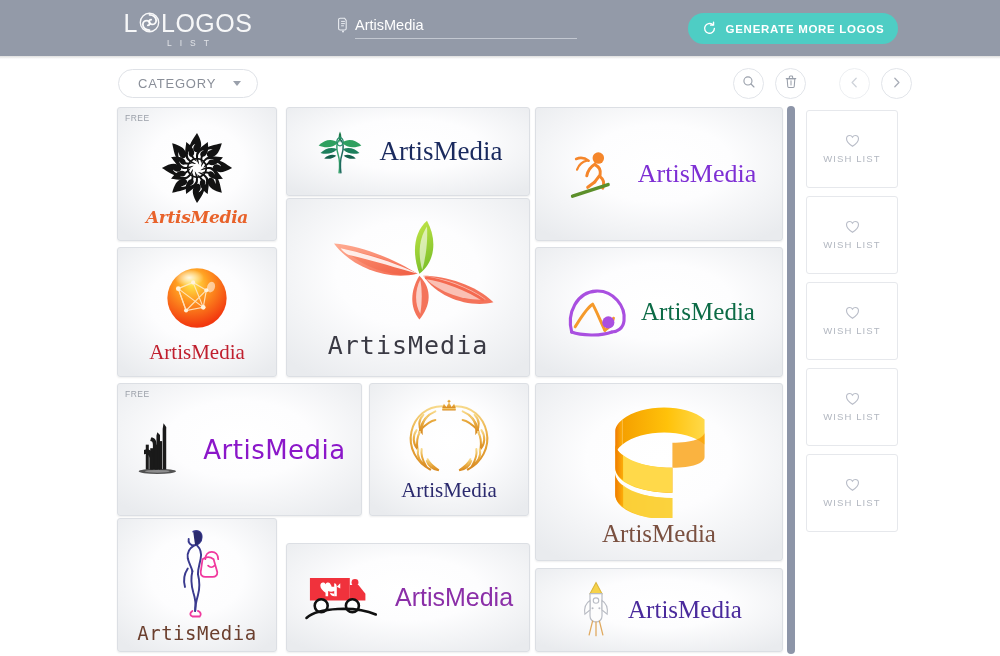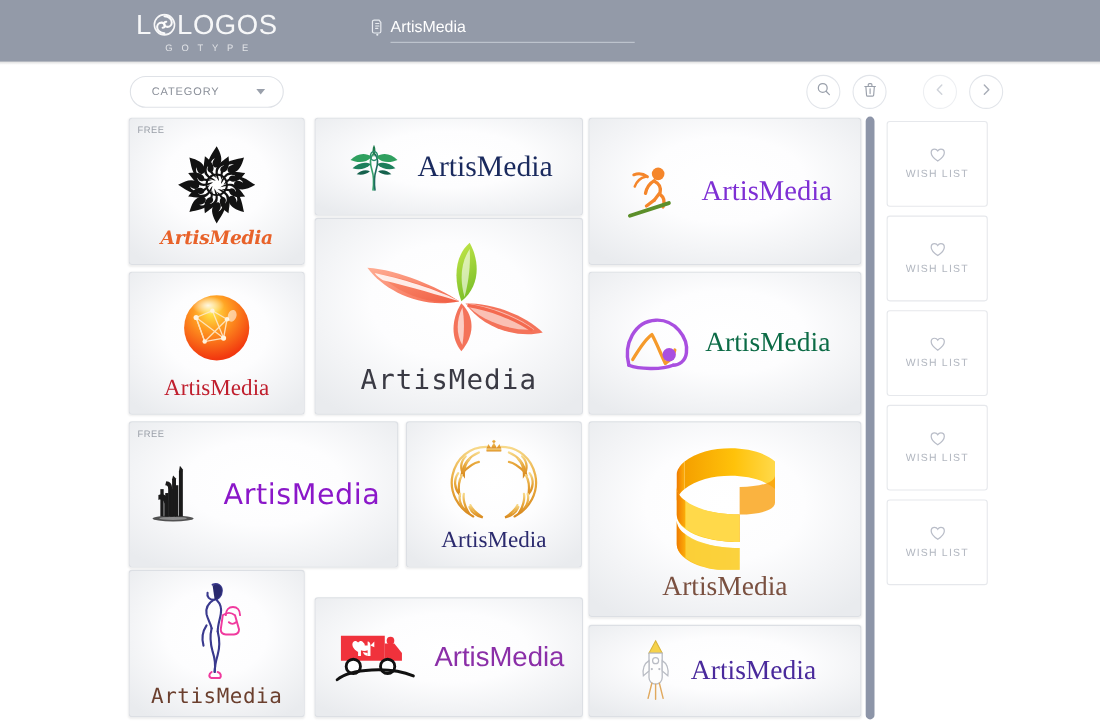--- a/index.html
+++ b/index.html
@@ -64,21 +64,21 @@
   }
 
   
   .toolbar { position:absolute; left:0; top:60px; width:1000px; height:46px; }
   .category-btn {
     position:absolute; left:118px; top:9px; width:140px; height:29px;
     background:#fff; border:1px solid #dfe2e7; border-radius:15px;
     display:flex; align-items:center; cursor:pointer;
   }
   .category-label {
-    color:#8a8f99; font-size:10px; letter-spacing:.8px; margin-left:19px; flex:1;
+    color:#8a8f99; font-size:13px; letter-spacing:.8px; margin-left:19px; flex:1;
   }
   .caret { margin-right:16px; width:0;height:0;
     border-left:4.5px solid transparent; border-right:4.5px solid transparent;
     border-top:5px solid #9aa0ab; }
 
   .tool-icons { position:absolute; right:88px; top:8px; display:flex; align-items:center; gap:11px;}
   .circle-btn {
     width:31px; height:31px; border-radius:50%;
     border:1px solid #e2e5ea; background:#fff;
     display:flex; align-items:center; justify-content:center; cursor:pointer;
@@ -143,34 +143,43 @@
           <span class="brand-l">L</span>
           <span class="brand-swirl">
             <svg width="21" height="21" viewBox="0 0 24 24">
               <circle cx="12" cy="12" r="10.5" fill="none" stroke="#ffffff" stroke-width="1.6" opacity=".92"></circle>
               <path d="M12 3.2c4.6 0 7.6 3 7.6 6.4 0 2.6-2 4.6-4.5 4.6-1.9 0-3.4-1.4-3.4-3.1 0-1.3 1-2.3 2.2-2.3" fill="none" stroke="#ffffff" stroke-width="2.1" stroke-linecap="round" opacity=".95"></path>
               <path d="M12 20.8c-4.6 0-7.6-3-7.6-6.4 0-2.6 2-4.6 4.5-4.6 1.9 0 3.4 1.4 3.4 3.1 0 1.3-1 2.3-2.2 2.3" fill="none" stroke="#ffffff" stroke-width="2.1" stroke-linecap="round" opacity=".95"></path>
             </svg>
           </span>
           <span class="brand-rest">LOGOS</span>
         </div>
-        <div class="brand-bottom">GOTYPE</div>
+        <div class="brand-bottom">LIST</div>
       </div>
 
       <div class="project-field">
         <span class="pencil-ico">
           <svg width="12" height="16" viewBox="0 0 12 16">
             <path d="M3.2 1.2h4.4l1.6 2.2v8.2c0 .8-.7 1.4-1.6 1.4H3.2c-.9 0-1.6-.6-1.6-1.4V2.6c0-.8.7-1.4 1.6-1.4z" fill="none" stroke="#e8ebf0" stroke-width="1.1"></path>
             <path d="M4.5 4.4h3M4.5 6.6h3M4.5 8.8h2" stroke="#e8ebf0" stroke-width="1" stroke-linecap="round"></path>
             <circle cx="6" cy="14.6" r="1" fill="#e8ebf0"></circle>
           </svg>
         </span>
         <div class="project-name">ArtisMedia</div>
       </div>
 
+      <div class="gen-btn">
+        <span class="refresh-ico">
+          <svg width="15" height="15" viewBox="0 0 16 16">
+            <path d="M13.2 8A5.2 5.2 0 1 1 11.3 3.9" fill="none" stroke="#ffffff" stroke-width="1.5" stroke-linecap="round"></path>
+            <path d="M12.3 1.3v3.1H9.2" fill="none" stroke="#ffffff" stroke-width="1.5" stroke-linecap="round" stroke-linejoin="round"></path>
+          </svg>
+        </span>
+        <span class="gen-btn-label">GENERATE MORE LOGOS</span>
+      </div>
 
     </div>
   </div>
   <div class="header-shadow"></div>
 
   <div class="toolbar">
     <div class="category-btn">
       <span class="category-label">CATEGORY</span>
       <span class="caret"></span>
     </div>

